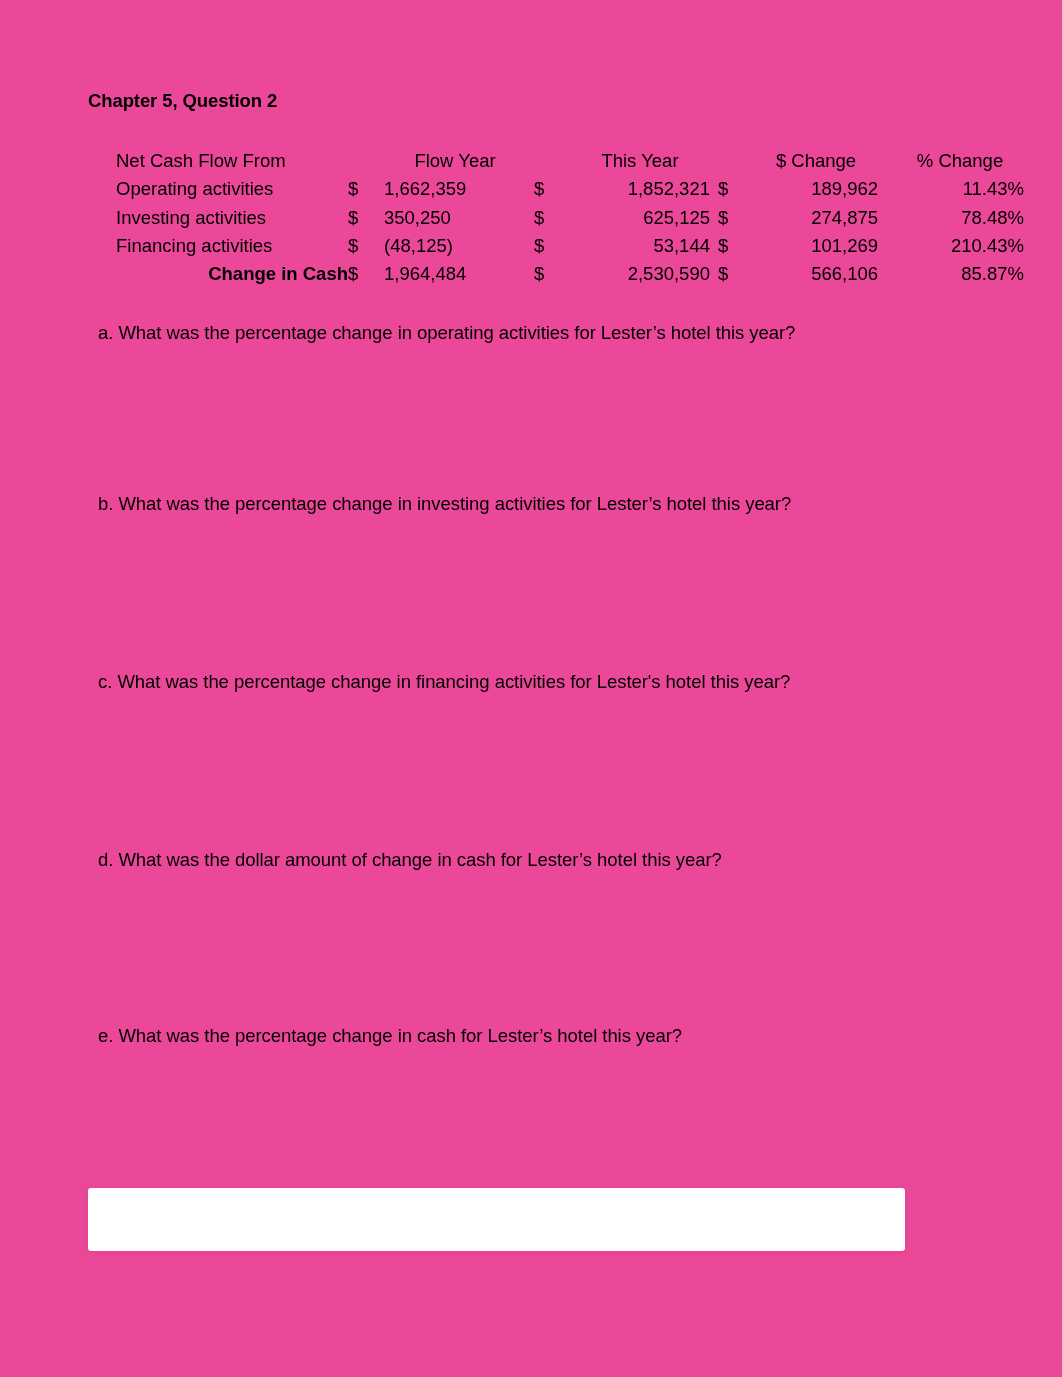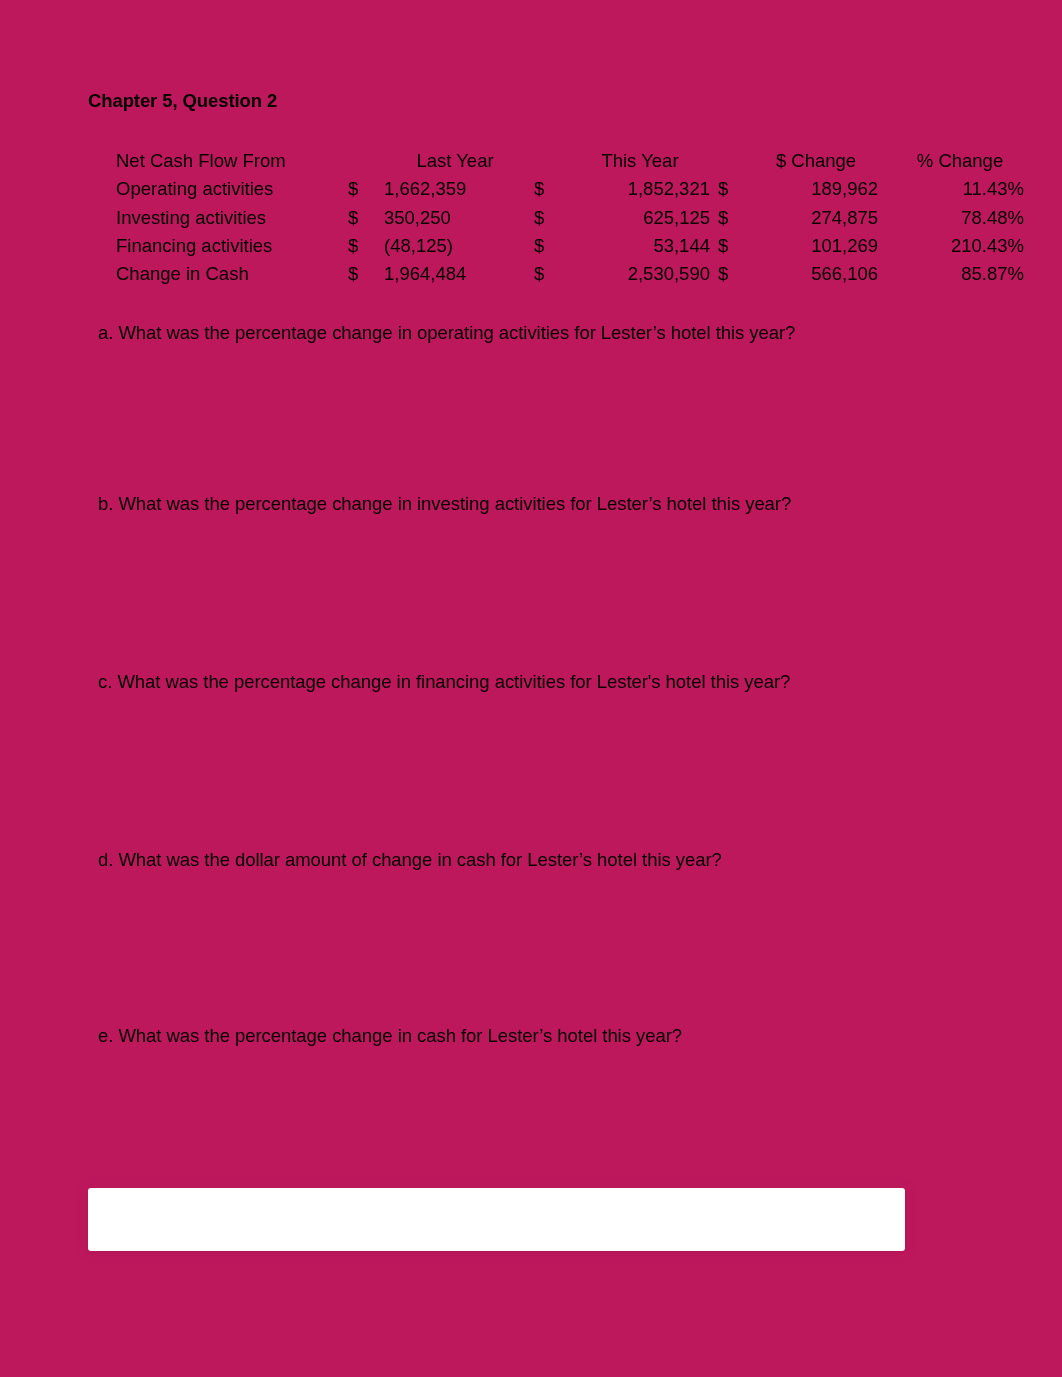--- a/index.html
+++ b/index.html
@@ -9,21 +9,21 @@
   }
   body {
     font-family: "Liberation Sans", sans-serif;
     color: #000000;
     -webkit-font-smoothing: antialiased;
   }
   .page {
     position: relative;
     width: 1062px;
     height: 1377px;
-    background: #be185d;
+    background: #ec4899;
     overflow: hidden;
   }
 
   
   .doc-title {
     position: absolute;
     left: 88px;
     top: 90px;
     font-size: 18.5px;
     font-weight: bold;
@@ -59,21 +59,21 @@
 
   .hdr {
     font-weight: bold;
   }
   .hdr-label  { text-align: left; }
   .hdr-ly     { text-align: center; }
   .hdr-ty     { text-align: center; }
   .hdr-dc     { text-align: center; }
   .hdr-pc     { text-align: center; }
 
-  .row-total .c-label { font-weight: normal; }
+  .row-total .c-label { font-weight: bold; text-align: right; }
 
   
   .question {
     position: absolute;
     left: 98px;
     font-size: 18.5px;
     white-space: nowrap;
     letter-spacing: -0.05px;
   }
 
@@ -95,21 +95,21 @@
 
 <div class="page">
 
   <div class="doc-title">Chapter 5, Question 2</div>
 
   <table class="cash-table">
     <thead>
       <tr>
         <th class="c-label hdr hdr-label">Net Cash Flow From</th>
         <th class="c-cur"></th>
-        <th class="c-num-ly hdr hdr-ly">Last Year</th>
+        <th class="c-num-ly hdr hdr-ly">Flow Year</th>
         <th class="c-cur"></th>
         <th class="c-num-ty hdr hdr-ty">This Year</th>
         <th class="c-cur"></th>
         <th class="c-num-dc hdr hdr-dc">$ Change</th>
         <th class="c-num-pc hdr hdr-pc">% Change</th>
       </tr>
     </thead>
     <tbody>
       <tr>
         <td class="c-label">Operating activities</td>

